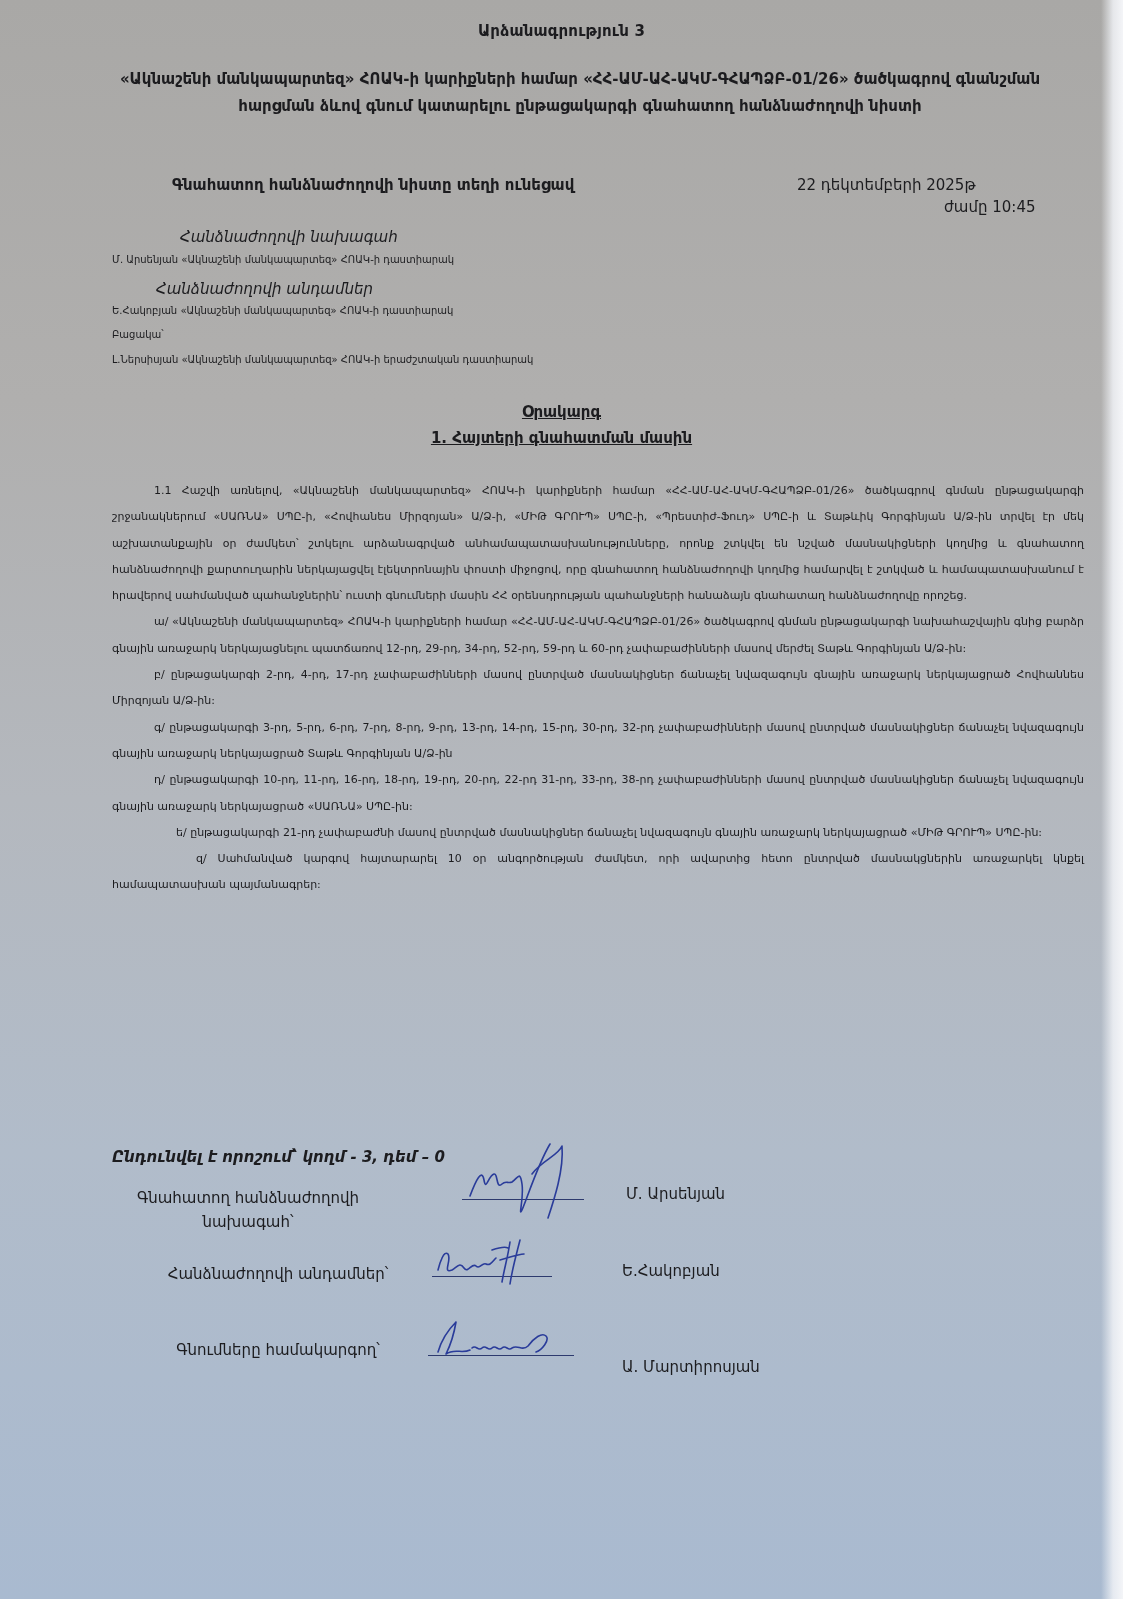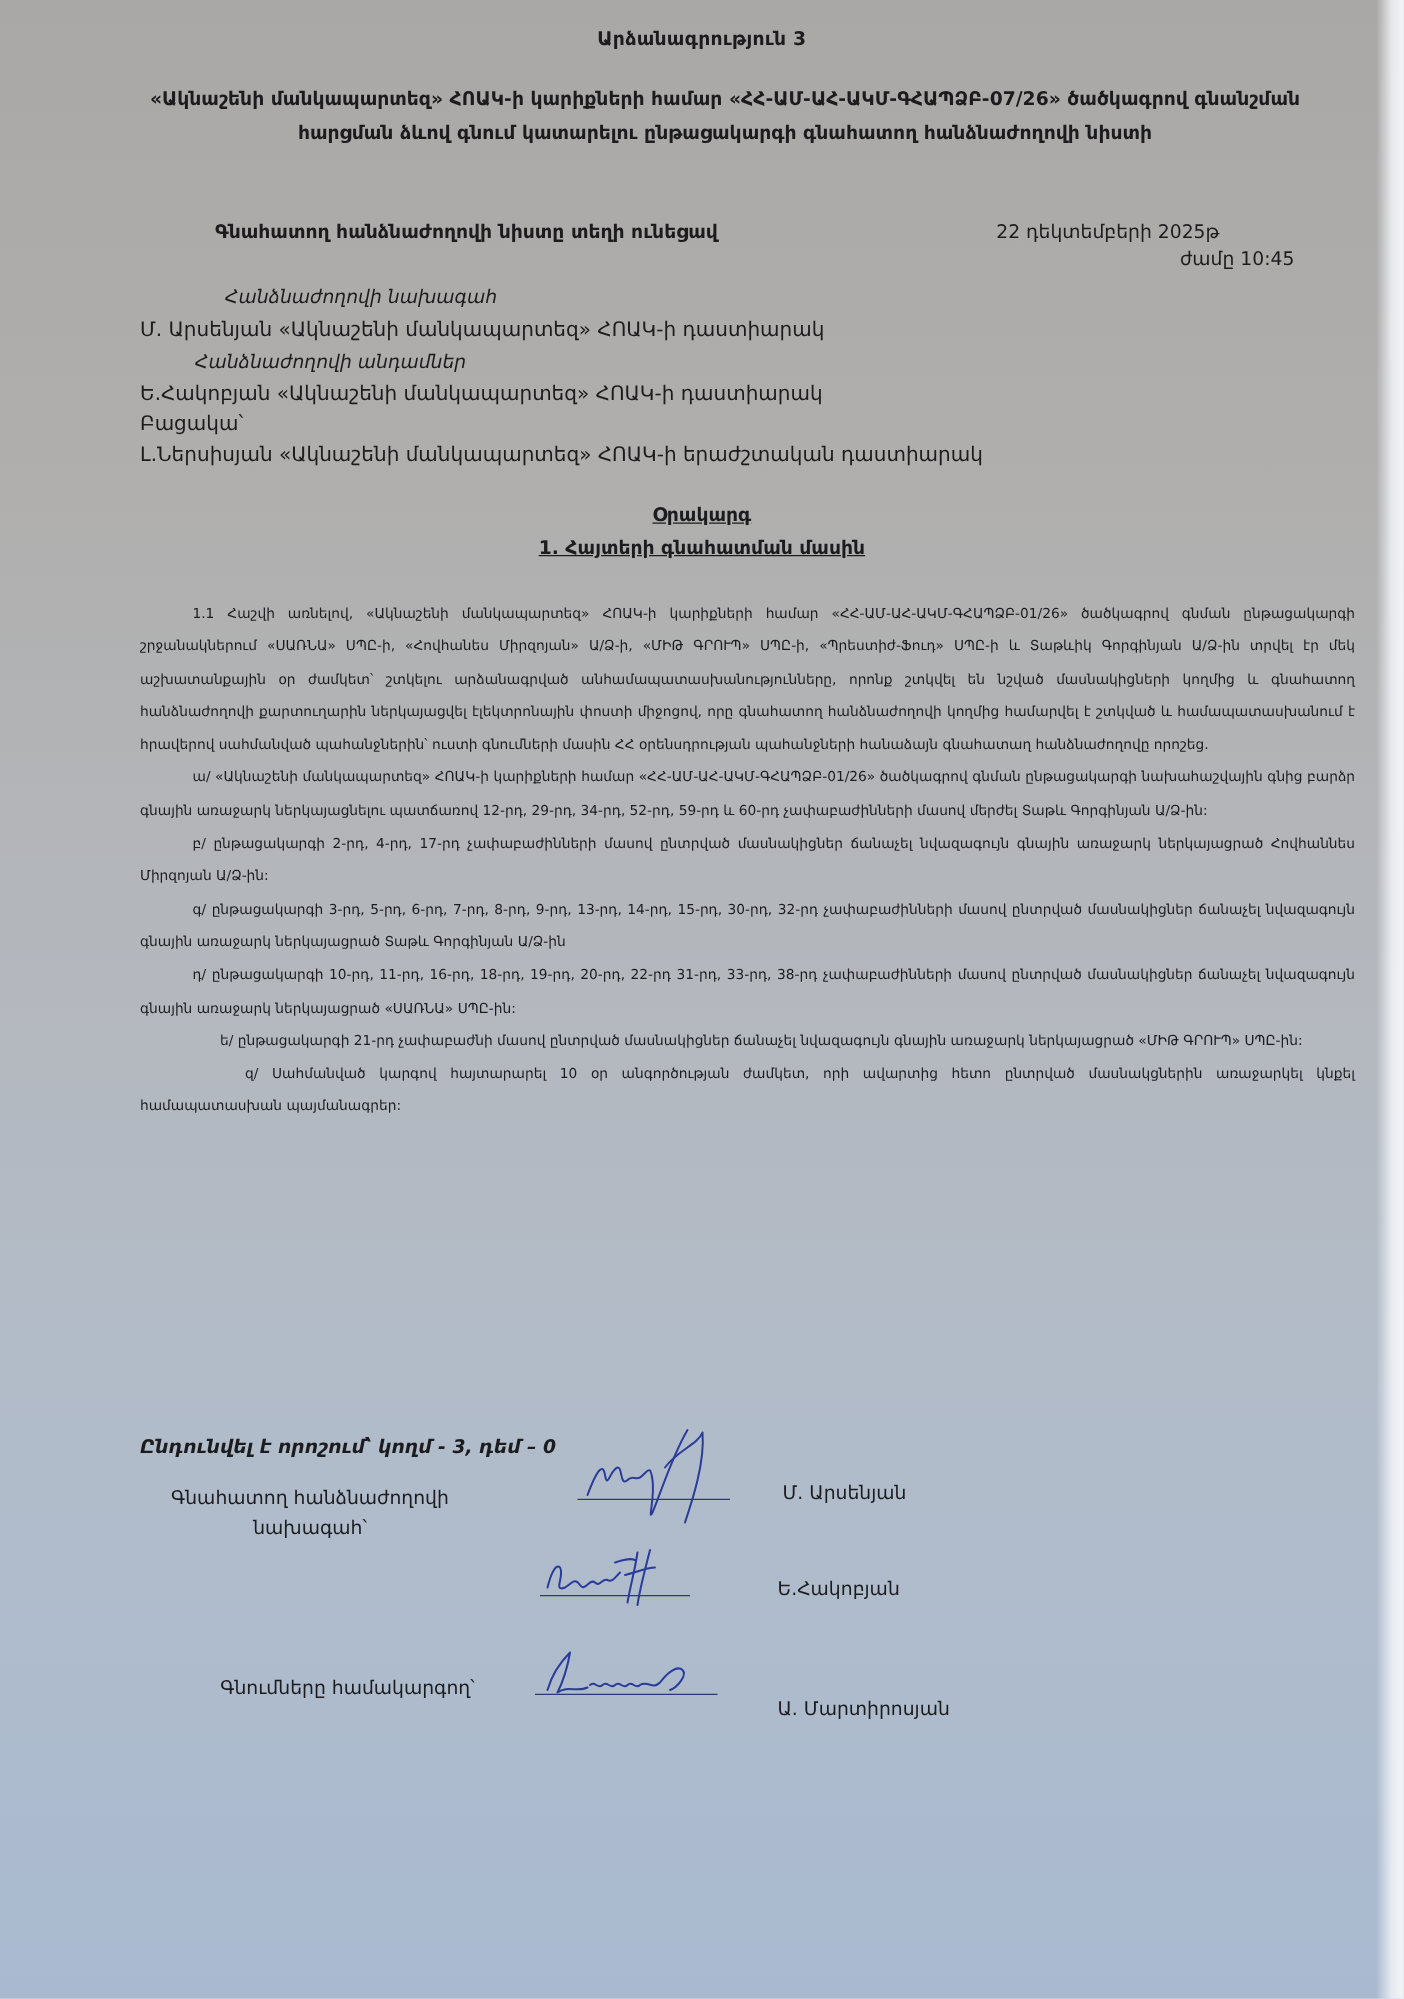--- a/index.html
+++ b/index.html
@@ -15,21 +15,21 @@
     background: linear-gradient(90deg, rgba(255,255,255,0) 0%, rgba(240,242,246,0.85) 55%, #f4f5f8 100%);
   }
   .page { position: absolute; left: 0; top: 0; width: 1123px; height: 1599px; }
   .abs { position: absolute; white-space: nowrap; }
   .title-small { top: 22px; left: 0; width: 1123px; text-align: center; font-size: 15px; font-weight: bold; letter-spacing: 0.2px; }
   .title-block { top: 66px; left: 100px; width: 960px; text-align: center; font-size: 15px; font-weight: bold; line-height: 27px; white-space: normal; }
   .meeting { top: 176px; left: 172px; font-size: 15px; font-weight: bold; }
   .date { top: 176px; left: 797px; font-size: 15px; }
   .time { top: 198px; left: 944px; font-size: 15px; }
   .lbl-italic { font-style: italic; font-weight: normal; font-size: 15px; }
-  .line { font-size: 16px; }
+  .line { font-size: 10px; }
   .heading-u { left: 0; width: 1123px; text-align: center; font-size: 15px; font-weight: bold; text-decoration: underline; }
   .para {
     position: absolute; left: 112px; width: 972px; font-size: 11px; line-height: 26.3px; text-align: justify;
   }
   .para p { margin: 0; }
   .indent1 { text-indent: 42px; }
   .indent2 { text-indent: 64px; }
   .indent3 { text-indent: 84px; }
   .decision { top: 1148px; left: 112px; font-size: 15px; font-weight: bold; font-style: italic; }
   .sig-label { font-size: 15px; line-height: 24px; white-space: normal; width: 240px; text-align: center; }
@@ -39,21 +39,21 @@
   svg.sig path { fill: none; stroke: #2a3c9a; stroke-width: 1.6; stroke-linecap: round; stroke-linejoin: round; }
 </style>
 </head>
 <body>
 
 <div class="edge"></div>
 
 <div class="page">
 
   <div class="abs title-small">Արձանագրություն 3</div>
-  <div class="abs title-block">«Ակնաշենի մանկապարտեզ» ՀՈԱԿ-ի կարիքների համար «ՀՀ-ԱՄ-ԱՀ-ԱԿՄ-ԳՀԱՊՁԲ-07/26» ծածկագրով գնանշման հարցման ձևով գնում կատարելու ընթացակարգի գնահատող հանձնաժողովի նիստի</div>
+  <div class="abs title-block">«Ակնաշենի մանկապարտեզ» ՀՈԱԿ-ի կարիքների համար «ՀՀ-ԱՄ-ԱՀ-ԱԿՄ-ԳՀԱՊՁԲ-01/26» ծածկագրով գնանշման հարցման ձևով գնում կատարելու ընթացակարգի գնահատող հանձնաժողովի նիստի</div>
 
   <div class="abs meeting">Գնահատող հանձնաժողովի նիստը տեղի ունեցավ</div>
   <div class="abs date">22 դեկտեմբերի 2025թ</div>
   <div class="abs time">ժամը 10:45</div>
 
   <div class="abs lbl-italic" style="top:228px; left:180px;">Հանձնաժողովի նախագահ</div>
   <div class="abs line" style="top:254px; left:112px;">Մ. Արսենյան «Ակնաշենի մանկապարտեզ» ՀՈԱԿ-ի  դաստիարակ</div>
   <div class="abs lbl-italic" style="top:280px; left:156px;">Հանձնաժողովի անդամներ</div>
   <div class="abs line" style="top:305px; left:112px;">Ե.Հակոբյան «Ակնաշենի մանկապարտեզ» ՀՈԱԿ-ի  դաստիարակ</div>
   <div class="abs line" style="top:329px; left:112px;">Բացակա՝</div>
@@ -75,20 +75,21 @@
   <div class="abs decision">Ընդունվել է որոշում՝ կողմ - 3,    դեմ – 0</div>
 
   <div class="abs sig-label" style="top:1186px; left:128px;">Գնահատող հանձնաժողովի նախագահ՝</div>
   <div class="sig-line" style="top:1199px; left:462px; width:122px;"></div>
   <svg class="sig" style="top:1140px; left:462px;" width="130" height="90">
     <path d="M8 56 C 14 40, 20 28, 22 40 C 24 52, 26 36, 32 34 C 36 33, 34 50, 40 44 C 44 40, 46 44, 50 42 C 56 38, 58 30, 60 44 C 62 58, 56 78, 60 70 C 66 56, 76 24, 88 4"></path>
     <path d="M70 34 C 80 20, 96 16, 100 6 C 102 30, 92 60, 86 78"></path>
   </svg>
   <div class="abs sig-name" style="top:1185px; left:626px;">Մ. Արսենյան</div>
 
+  <div class="abs sig-label" style="top:1262px; left:128px; width:300px;">Հանձնաժողովի անդամներ՝</div>
   <div class="sig-line" style="top:1276px; left:432px; width:120px;"></div>
   <svg class="sig" style="top:1240px; left:434px;" width="120" height="50">
     <path d="M4 30 C 6 22, 10 10, 14 14 C 18 20, 8 34, 18 30 C 24 26, 26 22, 30 28 C 34 34, 38 22, 42 26 C 46 30, 48 22, 52 24 C 56 26, 58 22, 62 18"></path>
     <path d="M58 10 C 64 8, 70 6, 74 8 M76 2 C 74 16, 70 30, 68 42 M86 0 C 82 16, 78 30, 76 44 M66 20 C 74 18, 84 14, 90 14"></path>
   </svg>
   <div class="abs sig-name" style="top:1262px; left:622px;">Ե.Հակոբյան</div>
 
   <div class="abs sig-label" style="top:1338px; left:128px; width:300px;">Գնումները համակարգող՝</div>
   <div class="sig-line" style="top:1355px; left:428px; width:146px;"></div>
   <svg class="sig" style="top:1318px; left:432px;" width="140" height="50">

